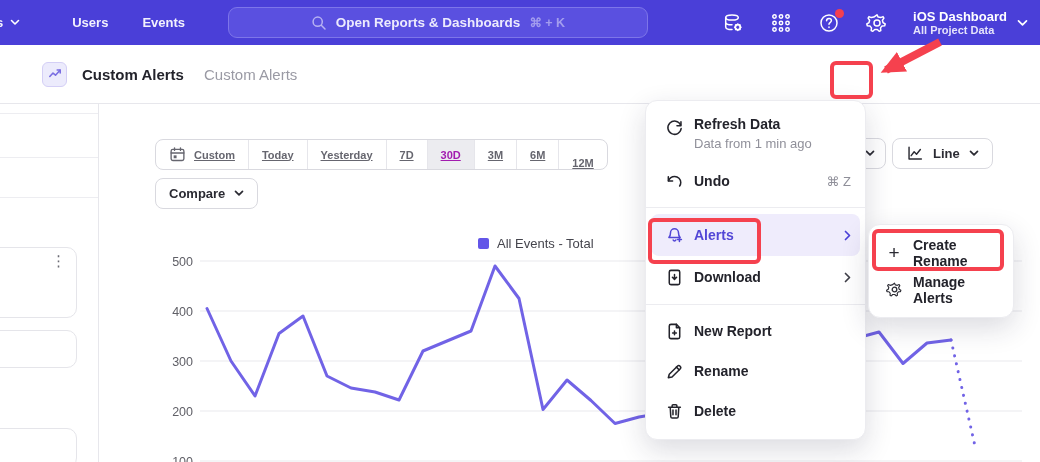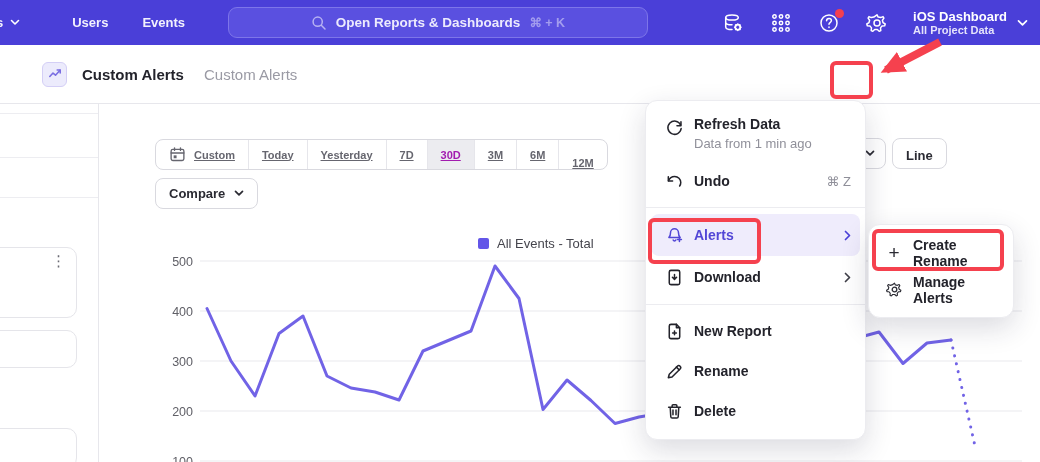--- a/index.html
+++ b/index.html
@@ -79,21 +79,21 @@
   }
   .seg { display: flex; align-items: center; gap: 8px; padding: 0 13px; font-size: 11px; font-weight: 600; color: #66666f; border-right: 1px solid #e6e6eb; cursor: pointer; white-space: nowrap; text-decoration: underline; }
   .seg:last-child { border-right: none; align-items: flex-end; }
   .seg.active { background: #ececf0; color: #a21caf; font-weight: 700; }
   .pill-btn {
     position: absolute; height: 31px; z-index: 2; background: #fff; border: 1px solid #d9d9df; border-radius: 8px;
     display: flex; align-items: center; gap: 9px; padding: 0 13px;
     font-size: 13px; font-weight: 700; color: #2b2b33; cursor: pointer;
   }
   .compare-btn { left: 155px; top: 178px; }
-  .linetype-btn { left: 892px; top: 138px; flex-direction: column; }
+  .linetype-btn { left: 892px; top: 138px; }
   .stub-btn { left: 838px; top: 138px; width: 48px; justify-content: flex-end; padding-right: 10px; z-index: 1; }
 
   
   .legend { position: absolute; left: 478px; top: 236px; display: flex; align-items: center; gap: 8px; z-index: 1; }
   .legend-swatch { width: 11px; height: 11px; border-radius: 2px; }
   .legend-label { font-size: 13px; color: #45454d; }
 
   
   .chart-svg { position: absolute; left: 0; top: 0; z-index: 1; pointer-events: none; }
 

